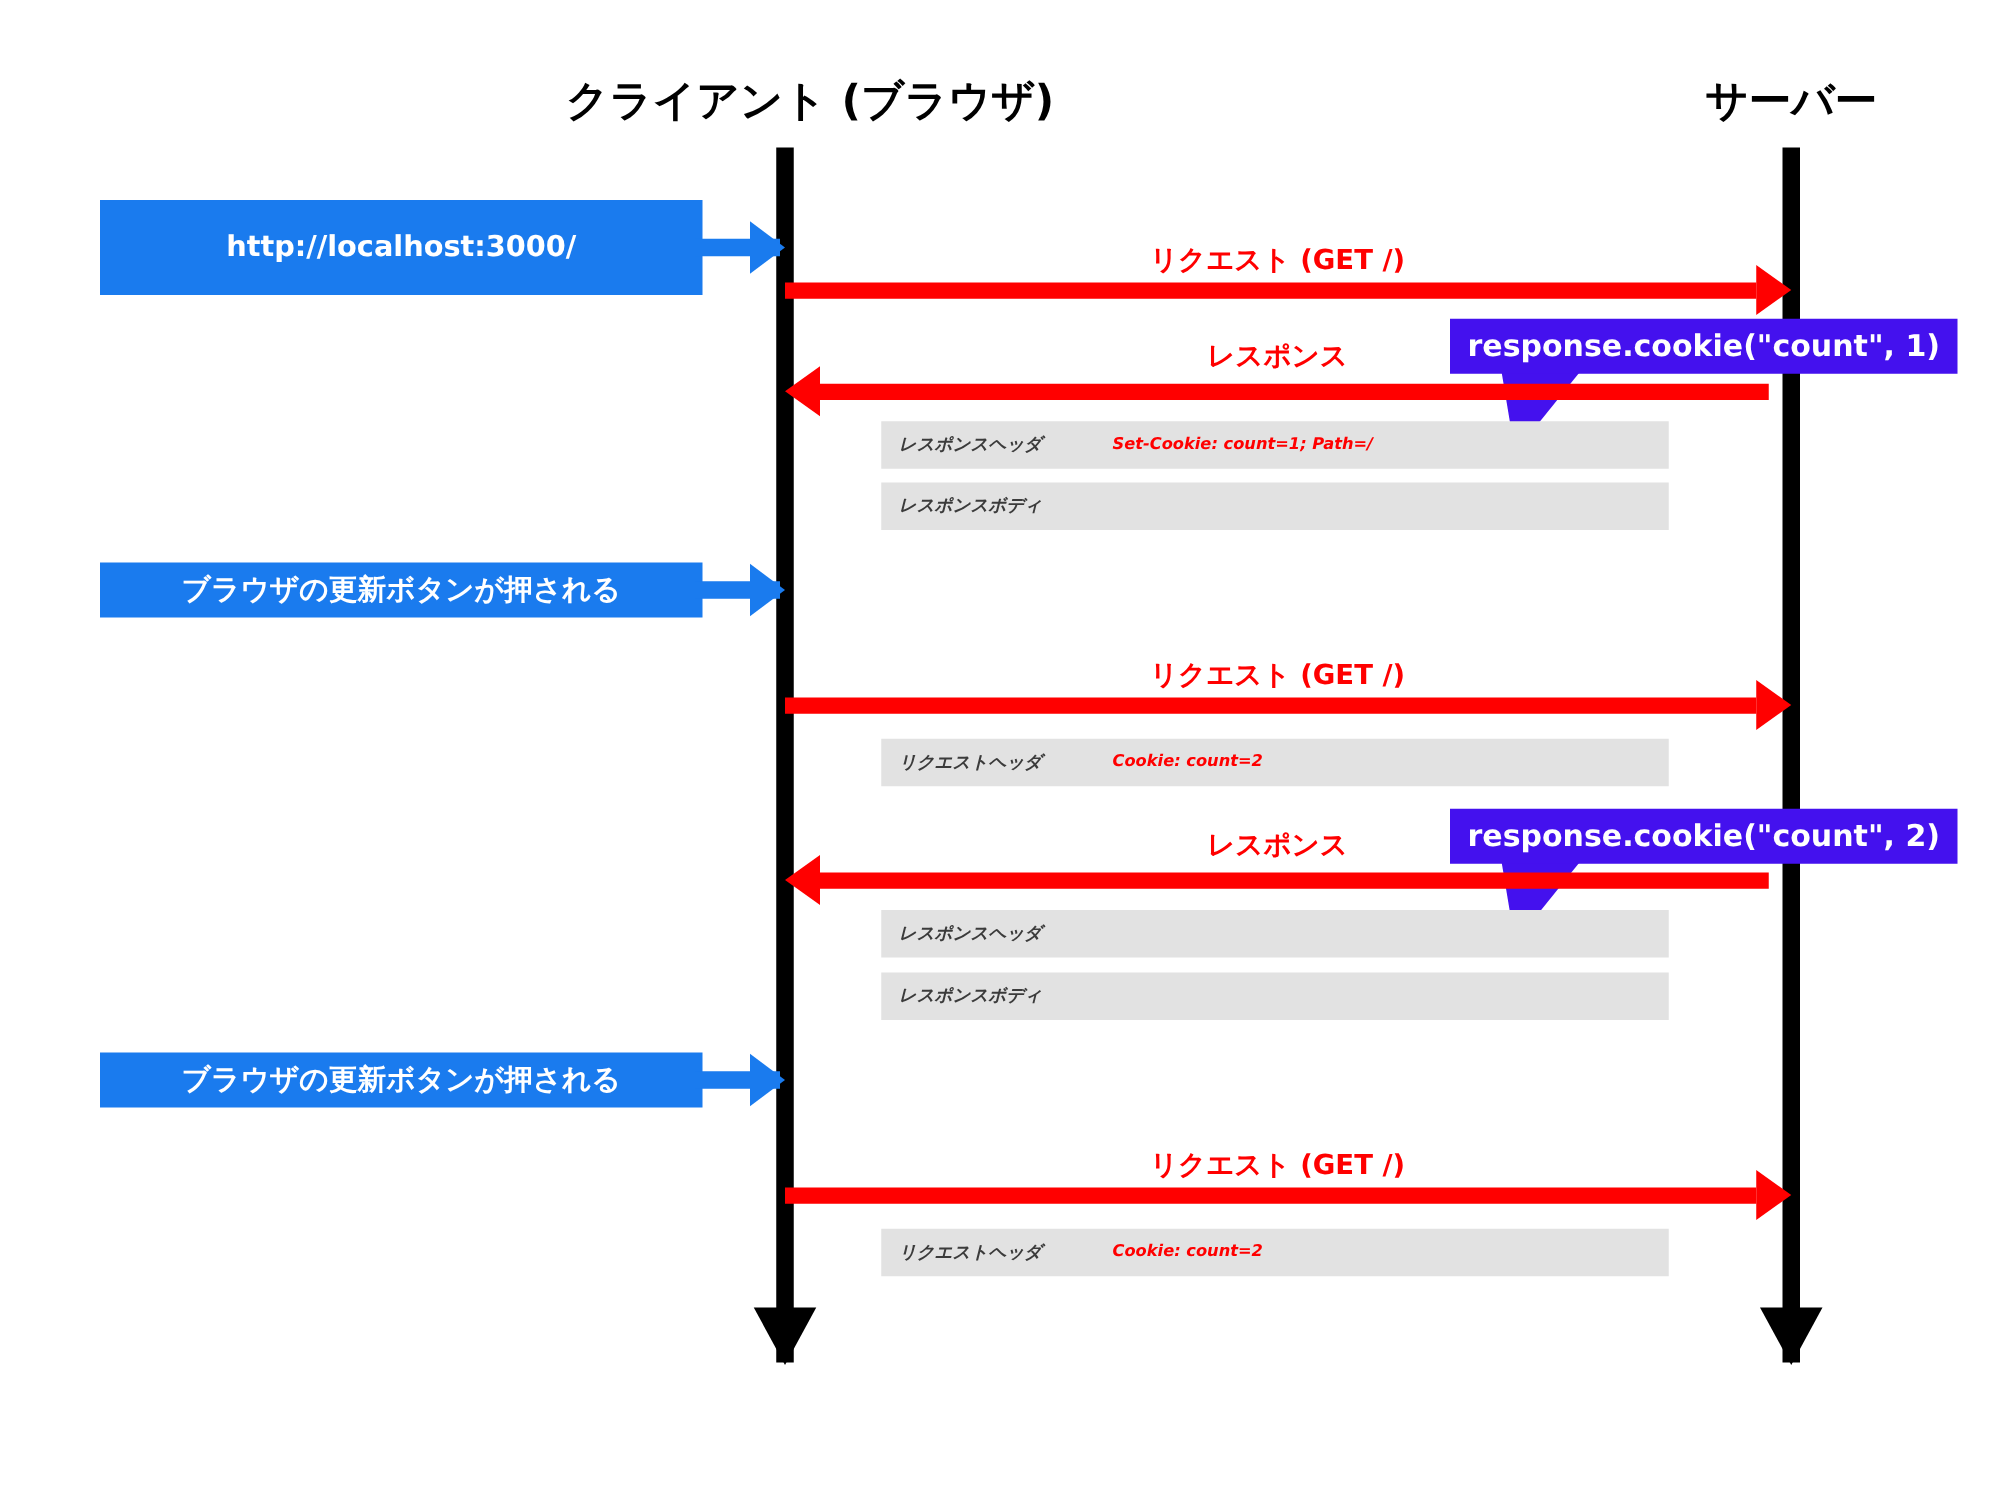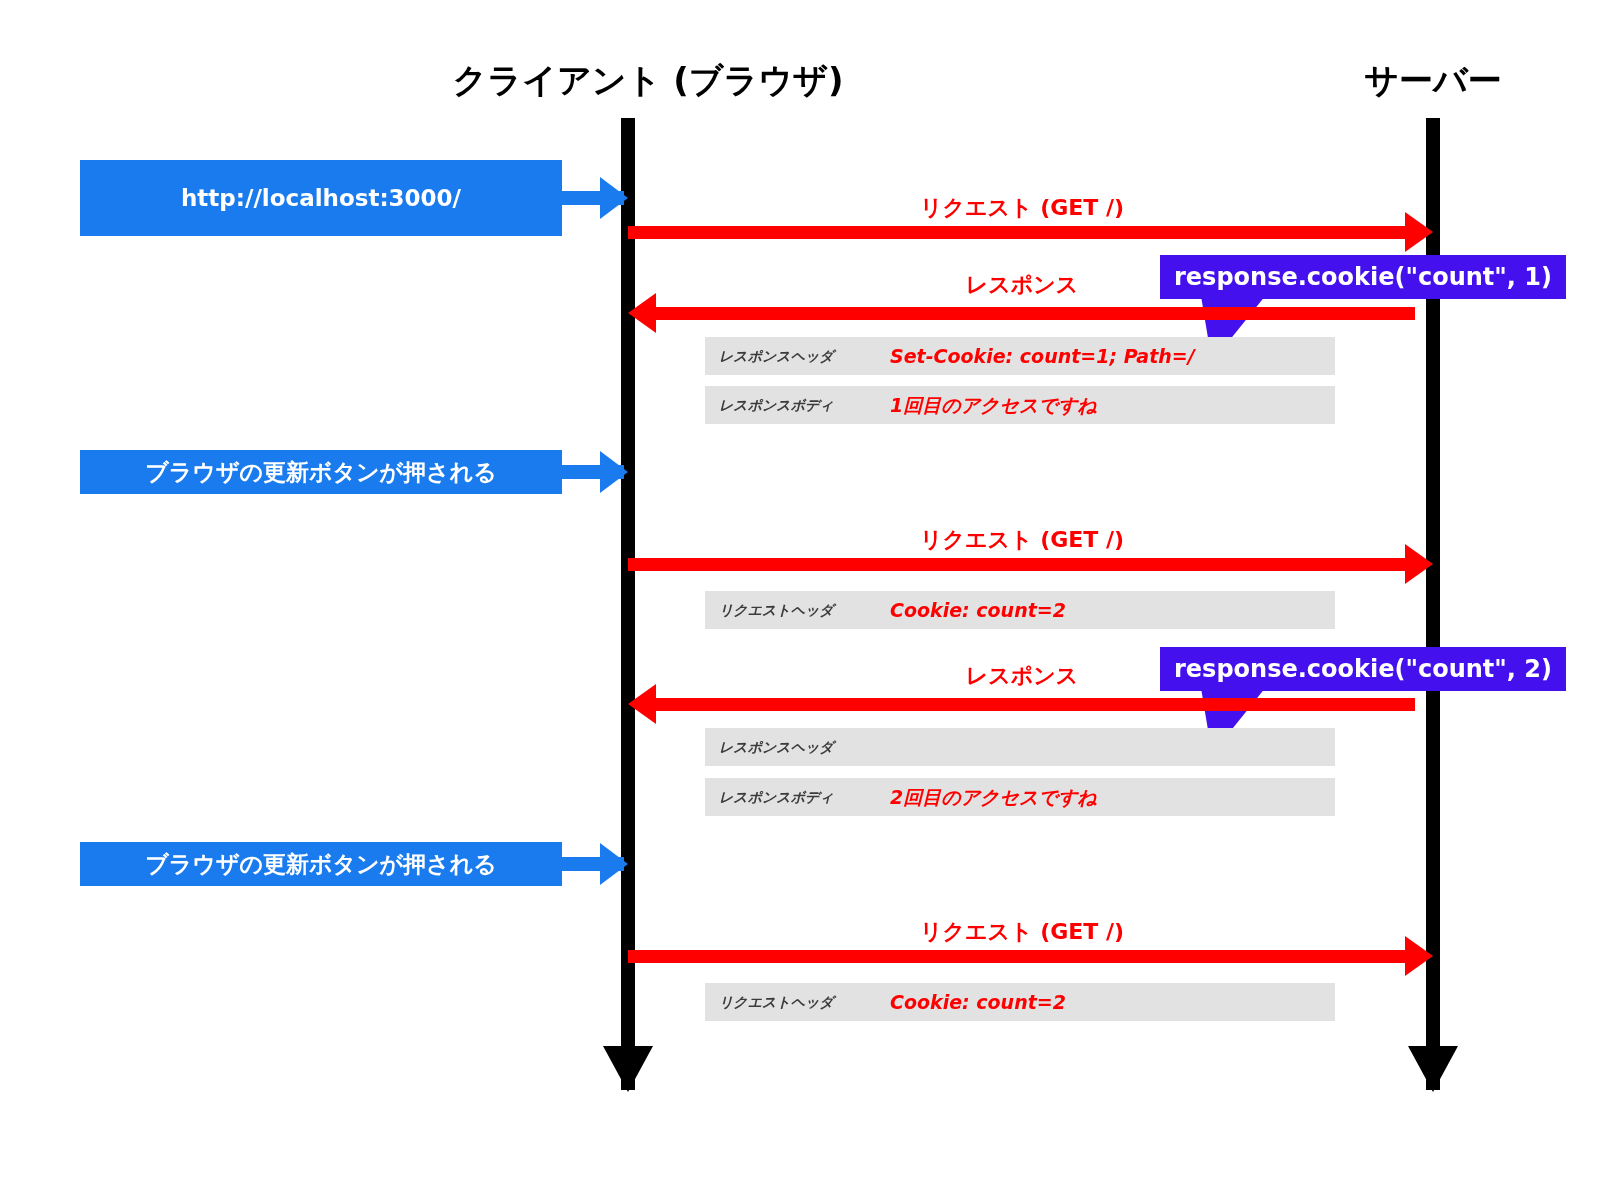--- a/index.html
+++ b/index.html
@@ -73,21 +73,21 @@
     height: 38px; line-height: 38px;
     font-size: 14px;
     font-weight: bold;
     color: #3b3b3b;
     white-space: nowrap;
   }
   .row .row-val {
     position: absolute;
     left: 185px; top: 0;
     height: 38px; line-height: 38px;
-    font-size: 19px;
+    font-size: 13px;
     font-weight: bold;
     color: #FF0000;
     white-space: nowrap;
   }
 
   
   .blue-box {
     position: absolute;
     background: #1A7BEE;
     color: #ffffff;
@@ -160,21 +160,20 @@
   <div class="msg-label" style="left:1022px; top:270px;">レスポンス</div>
   <div class="msg-line" style="left:652px; top:307px; width:763px;"></div>
   <div class="msg-head left" style="left:628px; top:293px;"></div>
 
   <div class="row" style="left:705px; top:337px; width:630px;">
     <span class="row-key">レスポンスヘッダ</span>
     <span class="row-val">Set-Cookie: count=1; Path=/</span>
   </div>
   <div class="row" style="left:705px; top:386px; width:630px;">
     <span class="row-key">レスポンスボディ</span>
-    <span class="row-val">1回目のアクセスですね</span>
   </div>
 
   <div class="blue-box" style="left:80px; top:450px; width:482px; height:44px;">
     <span>ブラウザの更新ボタンが押される</span>
   </div>
   <div class="blue-stem" style="left:556px; top:465px; width:68px;"></div>
   <div class="blue-head" style="left:600px; top:451px;"></div>
 
   <div class="msg-label" style="left:1022px; top:525px;">リクエスト (GET /)</div>
   <div class="msg-line" style="left:628px; top:558px; width:777px;"></div>
@@ -192,21 +191,20 @@
 
   <div class="msg-label" style="left:1022px; top:661px;">レスポンス</div>
   <div class="msg-line" style="left:652px; top:698px; width:763px;"></div>
   <div class="msg-head left" style="left:628px; top:684px;"></div>
 
   <div class="row" style="left:705px; top:728px; width:630px;">
     <span class="row-key">レスポンスヘッダ</span>
   </div>
   <div class="row" style="left:705px; top:778px; width:630px;">
     <span class="row-key">レスポンスボディ</span>
-    <span class="row-val">2回目のアクセスですね</span>
   </div>
 
   <div class="blue-box" style="left:80px; top:842px; width:482px; height:44px;">
     <span>ブラウザの更新ボタンが押される</span>
   </div>
   <div class="blue-stem" style="left:556px; top:857px; width:68px;"></div>
   <div class="blue-head" style="left:600px; top:843px;"></div>
 
   <div class="msg-label" style="left:1022px; top:917px;">リクエスト (GET /)</div>
   <div class="msg-line" style="left:628px; top:950px; width:777px;"></div>

